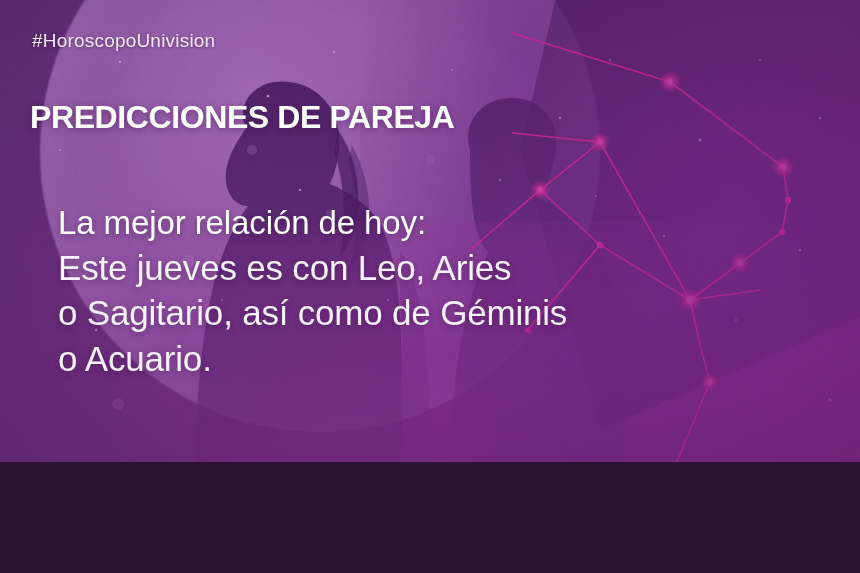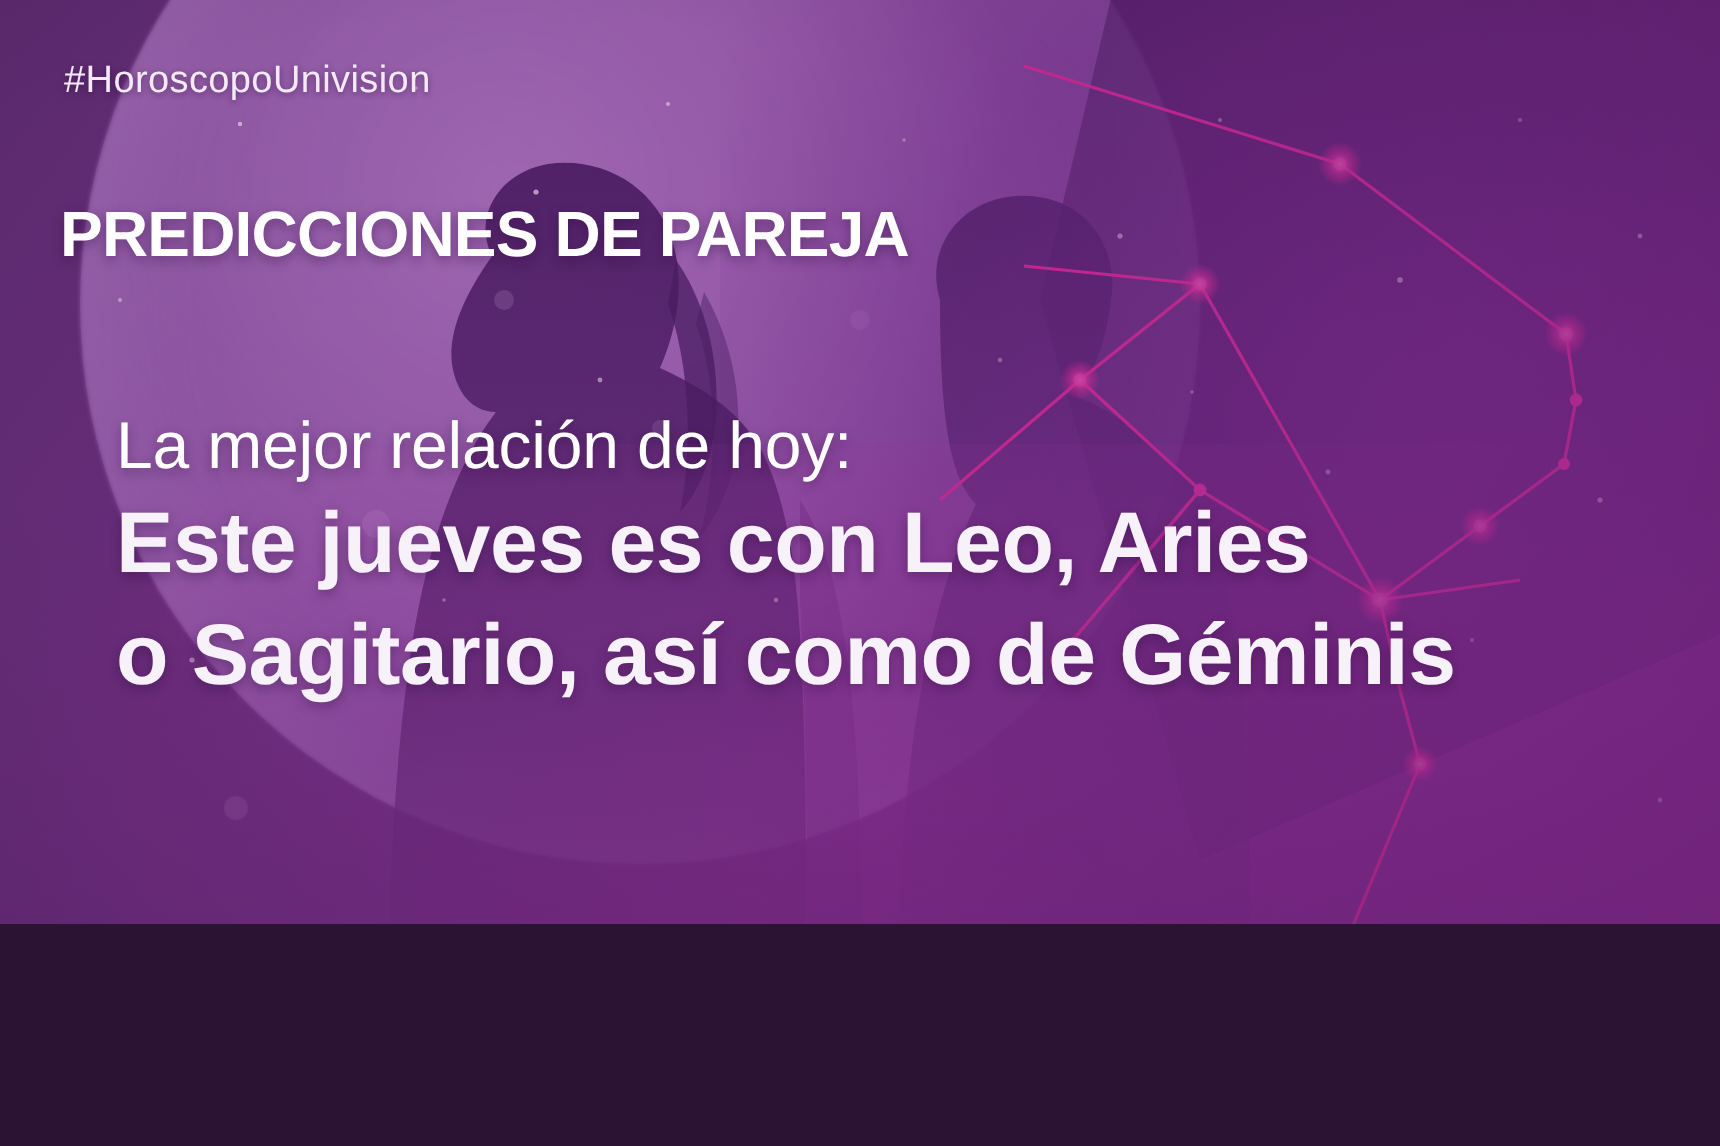--- a/index.html
+++ b/index.html
@@ -110,22 +110,22 @@
   }
   .body-lead {
     font-size: 33px;
     font-weight: 400;
     color: #ffffff;
     line-height: 1.30;
     letter-spacing: -0.1px;
     text-shadow: 0 2px 6px rgba(45,10,60,0.38);
   }
   .body-line {
-    font-size: 43px;
-    font-weight: 700;
+    font-size: 35px;
+    font-weight: 400;
     color: #f7f1fa;
     line-height: 1.30;
     letter-spacing: -0.2px;
     text-shadow: 0 2px 6px rgba(45,10,60,0.38);
     white-space: nowrap;
   }
 </style>
 </head>
 <body>
 
@@ -283,15 +283,16 @@
   </div>
 
   <div class="hashtag">#HoroscopoUnivision</div>
 
   <h1 class="headline">PREDICCIONES DE PAREJA</h1>
 
   <div class="body-block">
     <div class="body-lead">La mejor relación de hoy:</div>
     <div class="body-line">Este jueves es con Leo, Aries</div>
     <div class="body-line">o Sagitario, así como de Géminis</div>
+    <div class="body-line">o Acuario.</div>
   </div>
 
 </div>
 
 </body></html>

